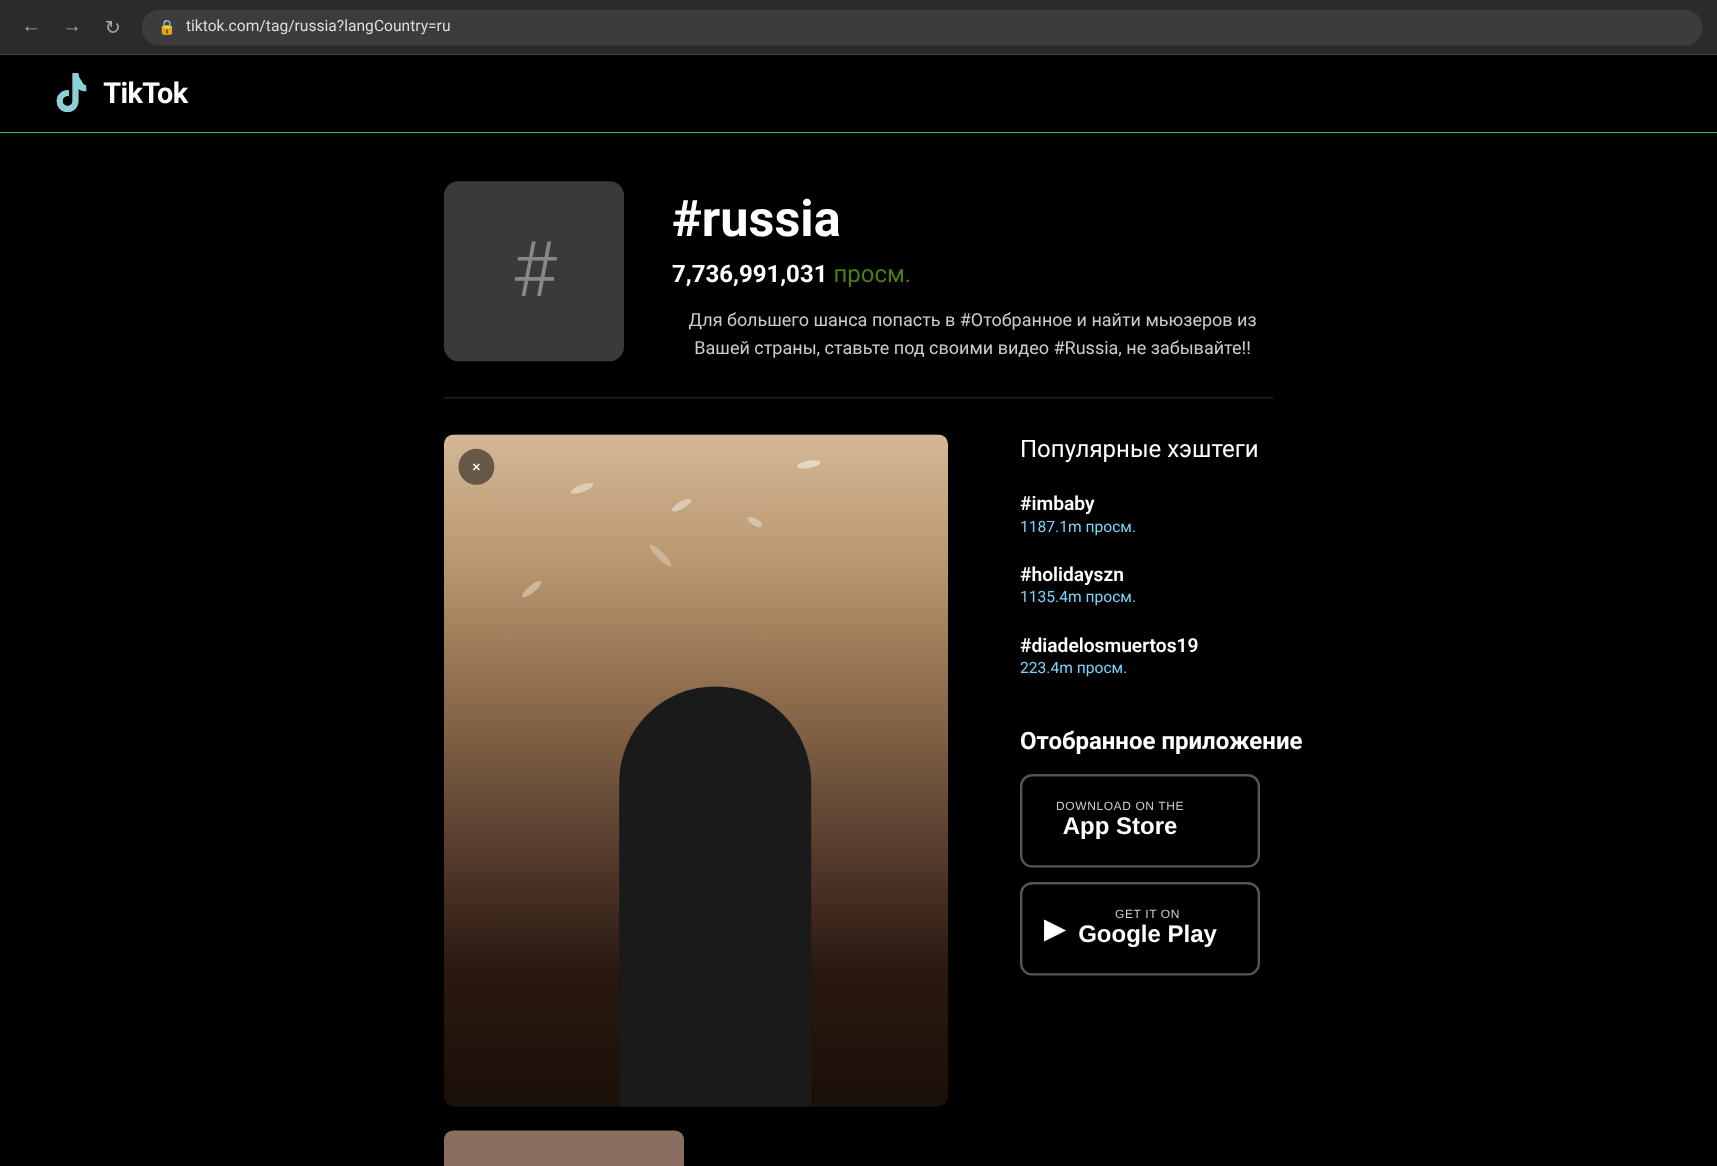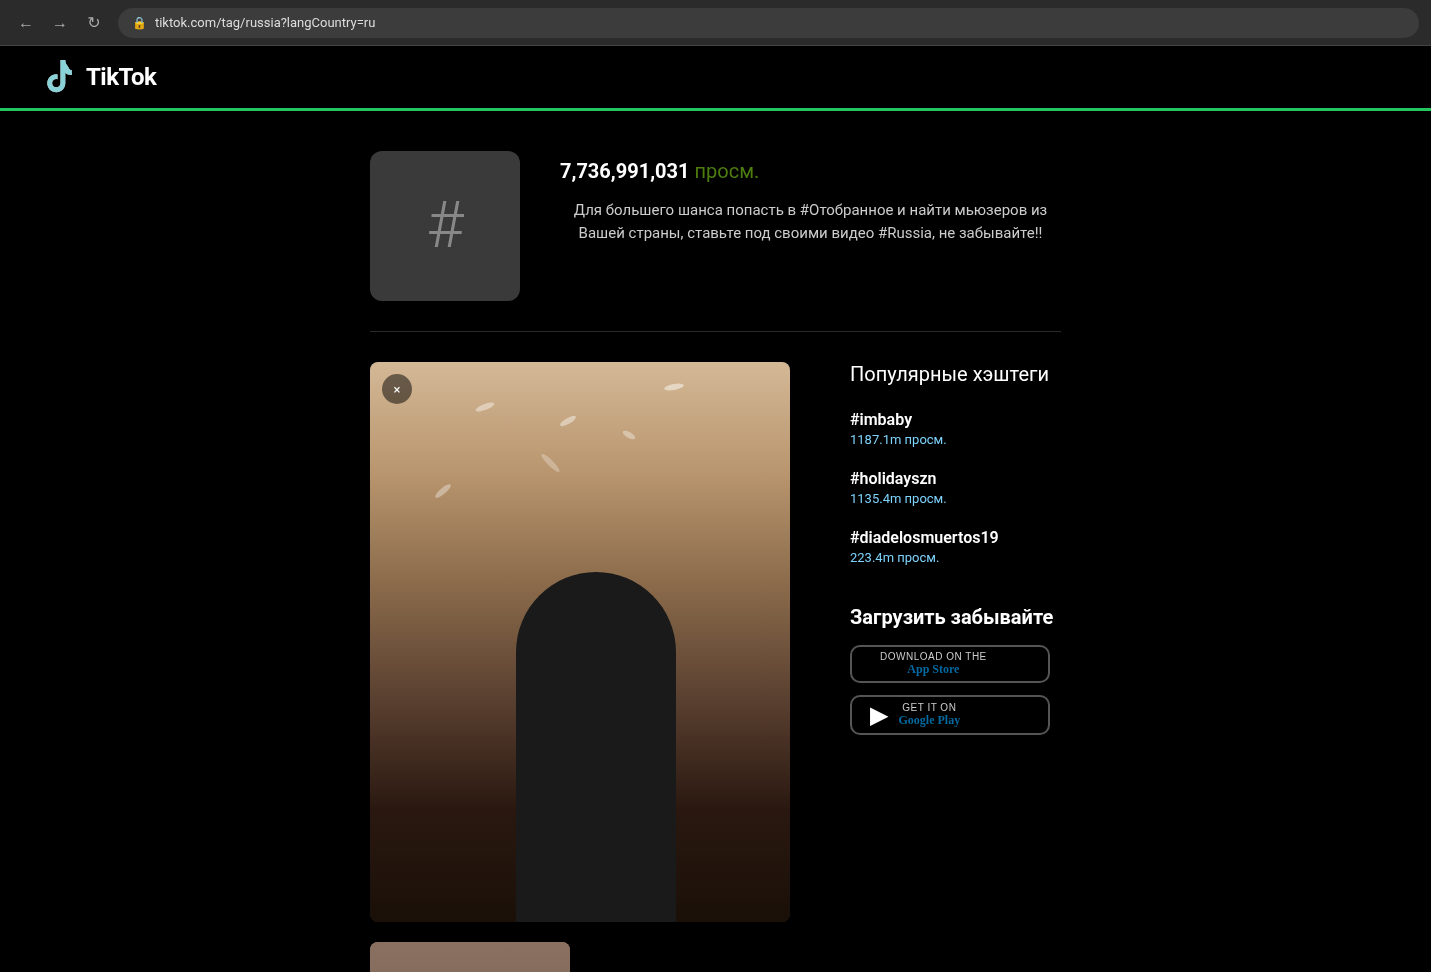--- a/index.html
+++ b/index.html
@@ -47,21 +47,21 @@
       padding: 0 14px;
       gap: 8px;
       color: #ddd;
       font-size: 13px;
     }
     .lock-icon { color: #aaa; font-size: 12px; }
 
     
     .tiktok-header {
       background: #000;
-      border-bottom: 3px solid #22c55e;
+      border-bottom: 1px solid #22c55e;
       height: 65px;
       display: flex;
       align-items: center;
       padding: 0 40px;
     }
     .tiktok-logo {
       display: flex;
       align-items: center;
       gap: 10px;
     }
@@ -230,45 +230,44 @@
       margin-bottom: 16px;
     }
 
     .store-btn {
       display: flex;
       align-items: center;
       gap: 10px;
       background: #000;
       border: 2px solid #555;
       border-radius: 10px;
-      padding: 4px 18px;
+      padding: 20px 18px;
       margin-bottom: 12px;
       cursor: pointer;
       width: 200px;
     }
 
     .store-icon {
       font-size: 24px;
       color: #fff;
     }
     .store-text {
       display: flex;
       flex-direction: column;
     }
     .store-subtitle {
       font-size: 10px;
       color: #ccc;
       text-transform: uppercase;
       letter-spacing: 0.5px;
     }
     .store-name {
-      font-size: 12px;
+      font-size: 20px;
       font-weight: 600;
-      color: #0369a1;
-      font-family: Liberation Serif, serif;
+      color: #ffffff;
     }
 
     
     .large-video-inner {
       width: 100%;
       height: 100%;
       position: relative;
       background: linear-gradient(180deg, #d4b896 0%, #b8956e 20%, #8a6a4a 40%, #5a4030 60%, #2a1810 80%, #1a1008 100%);
       overflow: hidden;
     }
@@ -345,20 +344,21 @@
   </div>
 </header>
 
 <div class="main-content">
 
   <div class="hashtag-section">
     <div class="hashtag-icon-box">
       <span class="hashtag-symbol">#</span>
     </div>
     <div class="hashtag-info">
+      <div class="hashtag-title">#russia</div>
       <div class="hashtag-views">
         <strong>7,736,991,031</strong>
         <span>просм.</span>
       </div>
       <div class="hashtag-desc">Для большего шанса попасть в #Отобранное и найти мьюзеров из Вашей страны, ставьте под своими видео #Russia, не забывайте!!</div>
     </div>
   </div>
 
   <hr class="divider">
 
@@ -411,21 +411,21 @@
         <div class="hashtag-item-name">#holidayszn</div>
         <div class="hashtag-item-views">1135.4m просм.</div>
       </div>
 
       <div class="hashtag-item">
         <div class="hashtag-item-name">#diadelosmuertos19</div>
         <div class="hashtag-item-views">223.4m просм.</div>
       </div>
 
       <div class="download-section">
-        <div class="download-title">Загрузить забывайте</div>
+        <div class="download-title">Отобранное приложение</div>
 
         <button class="store-btn">
           <span class="store-icon"></span>
           <div class="store-text">
             <span class="store-subtitle">Download on the</span>
             <span class="store-name">App Store</span>
           </div>
         </button>
 
         <button class="store-btn">

